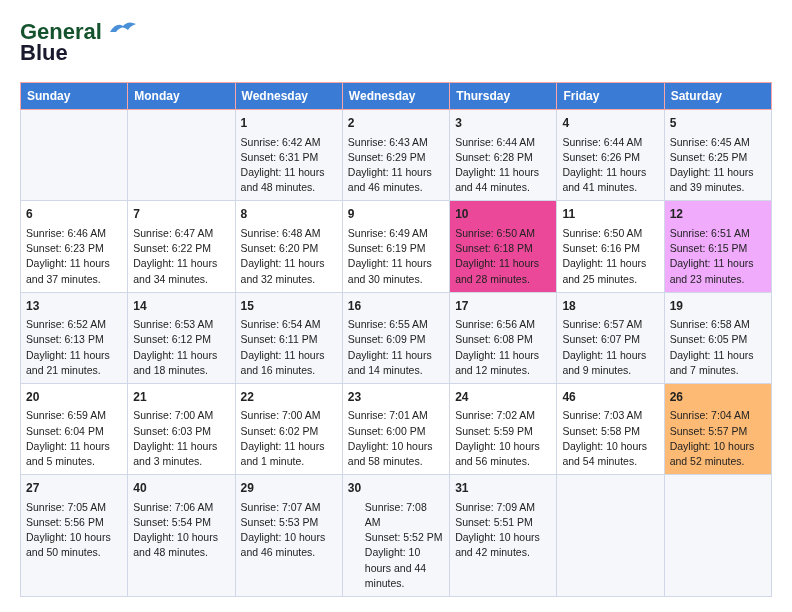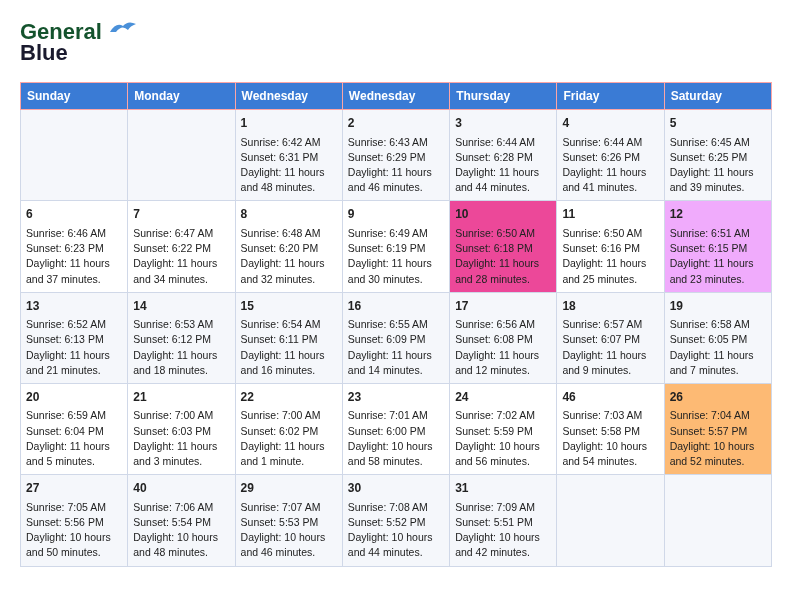--- a/index.html
+++ b/index.html
@@ -293,21 +293,21 @@
 Daylight: 10 hours and 48 minutes.</div>
         </td>
         <td style="background: rgb(245, 247, 251);">
           <span class="day-num">29</span>
           <div class="day-info" style="white-space: pre-line;">Sunrise: 7:07 AM
 Sunset: 5:53 PM
 Daylight: 10 hours and 46 minutes.</div>
         </td>
         <td style="background: rgb(245, 247, 251);">
           <span class="day-num">30</span>
-          <div class="day-info" style="white-space: pre-line;">Sunrise: 7:08 AM
+          <div class="day-info" style="white-space: pre-line; margin-left: 17px;">Sunrise: 7:08 AM
 Sunset: 5:52 PM
 Daylight: 10 hours and 44 minutes.</div>
         </td>
         <td style="background: rgb(245, 247, 251);">
           <span class="day-num">31</span>
           <div class="day-info" style="white-space: pre-line;">Sunrise: 7:09 AM
 Sunset: 5:51 PM
 Daylight: 10 hours and 42 minutes.</div>
         </td>
         <td class="empty-cell"></td>

